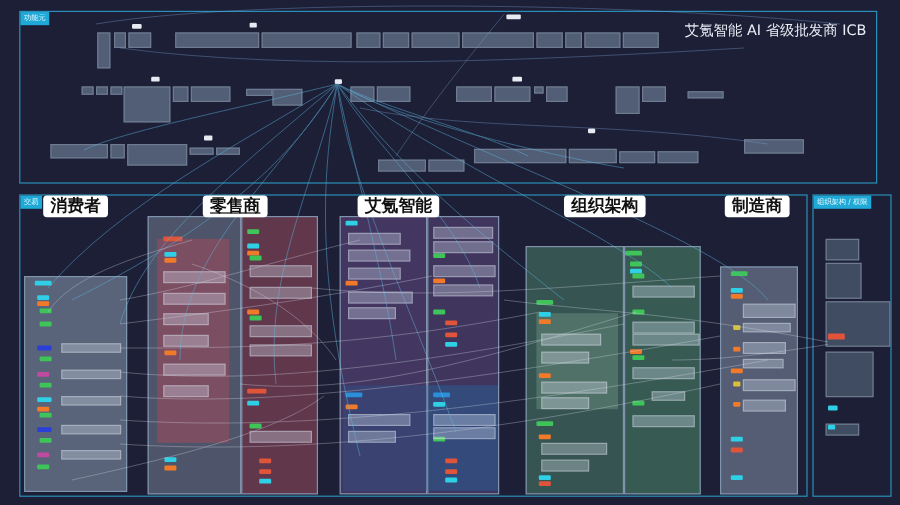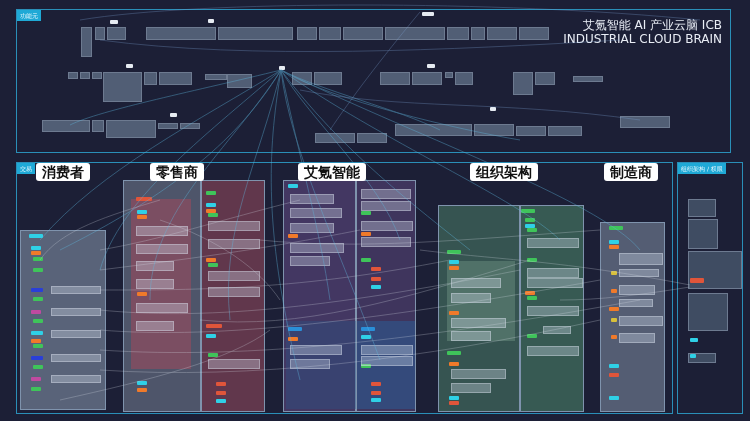--- a/index.html
+++ b/index.html
@@ -42,22 +42,21 @@
   svg.wires { position: absolute; left: 0; top: 0; pointer-events: none; }
 </style>
 </head>
 <body>
 
 <div id="top-panel" class="panel">
   <span class="panel-tag">功能元</span>
 </div>
 
 <div class="brand">
-  <div class="l1">艾氪智能 AI 产业云脑 ICB</div>
-  <div class="l2">INDUSTRIAL CLOUD BRAIN</div>
+  <div class="l1">艾氪智能 AI 省级批发商 ICB</div>
 </div>
 
 <div>
 
   <div class="node" style="left:81px;top:27px;width:11px;height:30px;"></div>
   <div class="node" style="left:95px;top:27px;width:10px;height:13px;"></div>
   <div class="node" style="left:107px;top:27px;width:19px;height:13px;"></div>
   <div class="node" style="left:146px;top:27px;width:70px;height:13px;"></div>
   <div class="node" style="left:218px;top:27px;width:75px;height:13px;"></div>
   <div class="node" style="left:297px;top:27px;width:20px;height:13px;"></div>
@@ -107,21 +106,21 @@
   <div class="node" style="left:620px;top:116px;width:50px;height:12px;"></div>
   <div class="mini" style="left:170px;top:113px;width:7px;"></div>
   <div class="mini" style="left:490px;top:107px;width:6px;"></div>
 </div>
 
 <div id="trade-panel" class="panel">
   <span class="panel-tag">交易</span>
 </div>
 
 <div class="col-label" style="left:36px;top:163px;">消费者</div>
-<div class="col-label" style="left:150px;top:163px;">零售商</div>
+<div class="col-label" style="left:169px;top:163px;text-decoration:underline;">零售商</div>
 <div class="col-label" style="left:298px;top:163px;">艾氪智能</div>
 <div class="col-label" style="left:470px;top:163px;">组织架构</div>
 <div class="col-label" style="left:604px;top:163px;">制造商</div>
 
 <div class="lane" style="left:20px;top:230px;width:86px;height:180px;background:rgba(140,155,176,.55);border:1px solid #7f93ad;">
   <div class="chip" style="left:8px;top:3px;width:14px;background:#2fd0e6;"></div>
   <div class="chip" style="left:10px;top:15px;background:#2fd0e6;"></div>
   <div class="chip" style="left:10px;top:20px;background:#f07a2a;"></div>
   <div class="chip" style="left:12px;top:26px;background:#3fc45a;"></div>
   <div class="chip" style="left:12px;top:37px;background:#3fc45a;"></div>

